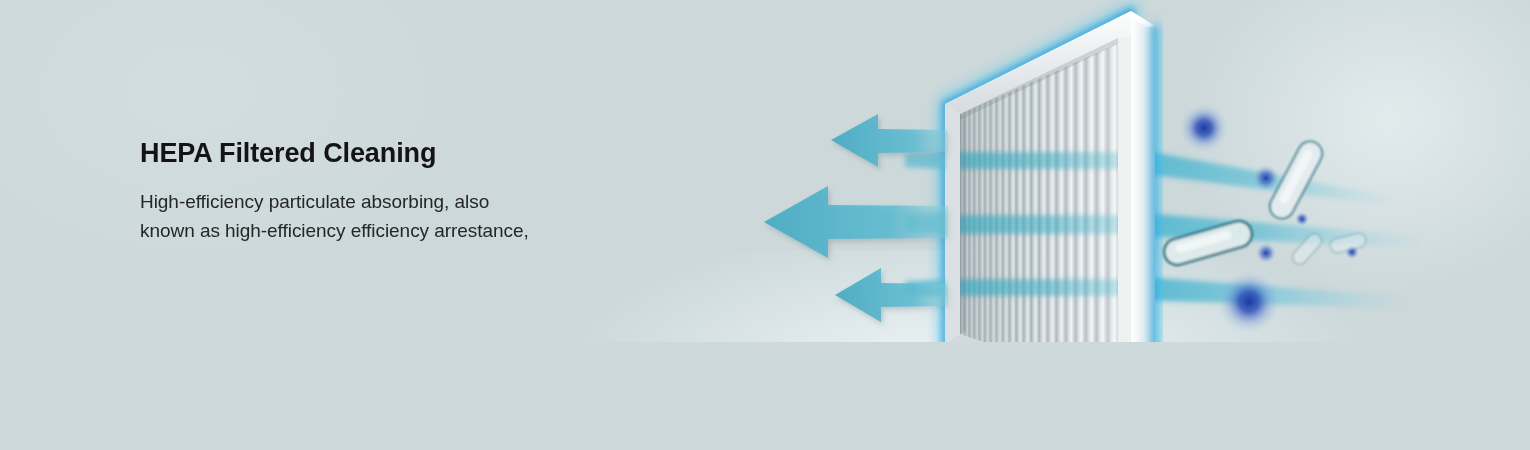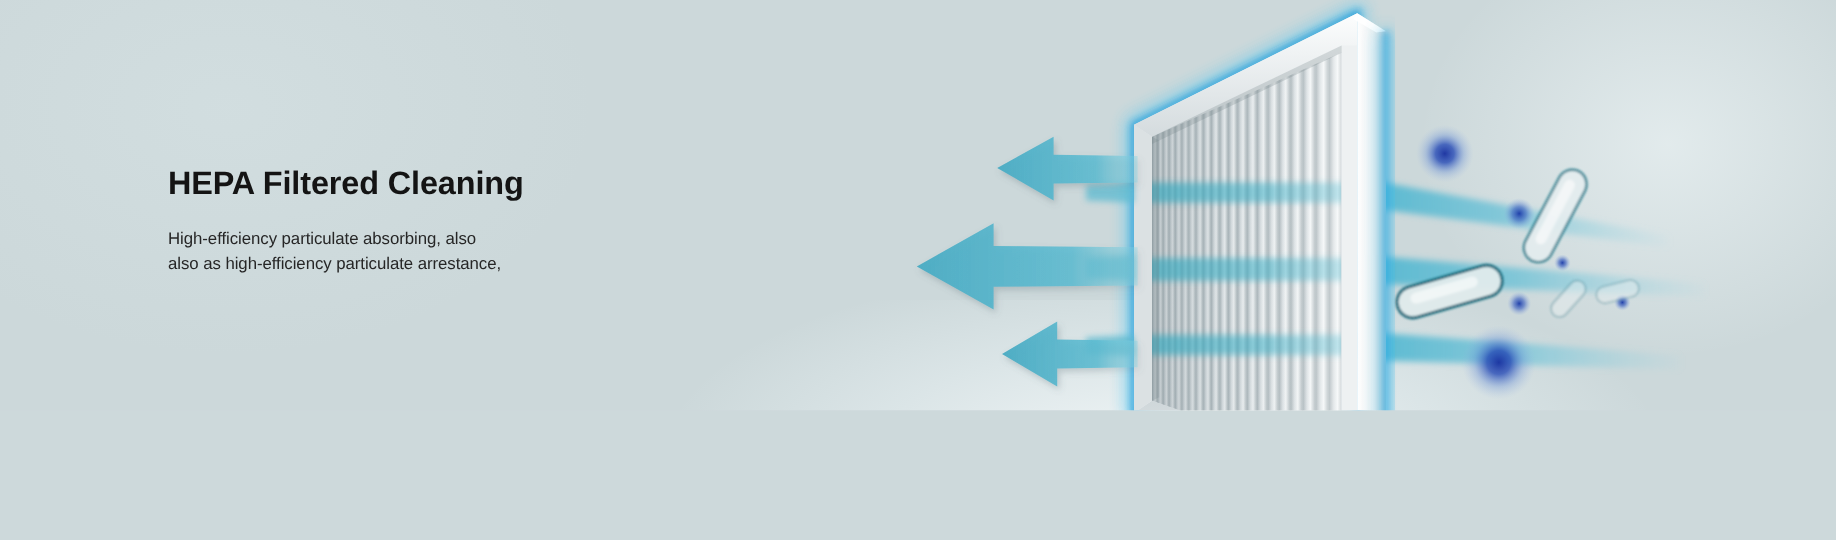--- a/index.html
+++ b/index.html
@@ -55,21 +55,21 @@
     margin: 0;
     font-size: 27px;
     font-weight: bold;
     color: #141414;
     letter-spacing: -0.1px;
     line-height: 1.15;
   }
   .body-copy {
     margin: 0;
     padding-top: 19px;
-    font-size: 14px;
+    font-size: 19px;
     font-weight: normal;
     color: #262626;
     line-height: 1.52;
     letter-spacing: -0.05px;
   }
 
   
   .illustration {
     position: absolute;
     left: 0;
@@ -86,21 +86,21 @@
 <div id="banner">
 
   <div class="bg-glow-topleft"></div>
   <div class="bg-glow-right"></div>
   <div class="bg-glow-bottom"></div>
 
   <div class="text-block">
     <h1 class="headline">HEPA Filtered Cleaning</h1>
     <p class="body-copy">
       <span>High-efficiency particulate absorbing, also</span><br>
-      <span>also as high-efficiency particulate arrestance,</span><br>
+      <span>known as high-efficiency efficiency arrestance,</span><br>
     </p>
   </div>
 
   <div class="illustration">
     <svg width="1530" height="450" viewBox="0 0 1530 450" xmlns="http://www.w3.org/2000/svg">
       <defs>
 
         <linearGradient id="pleatGrad" x1="0" y1="0" x2="1" y2="0">
           <stop offset="0%" stop-color="#9fabb0"></stop>
           <stop offset="35%" stop-color="#d9dfe2"></stop>

